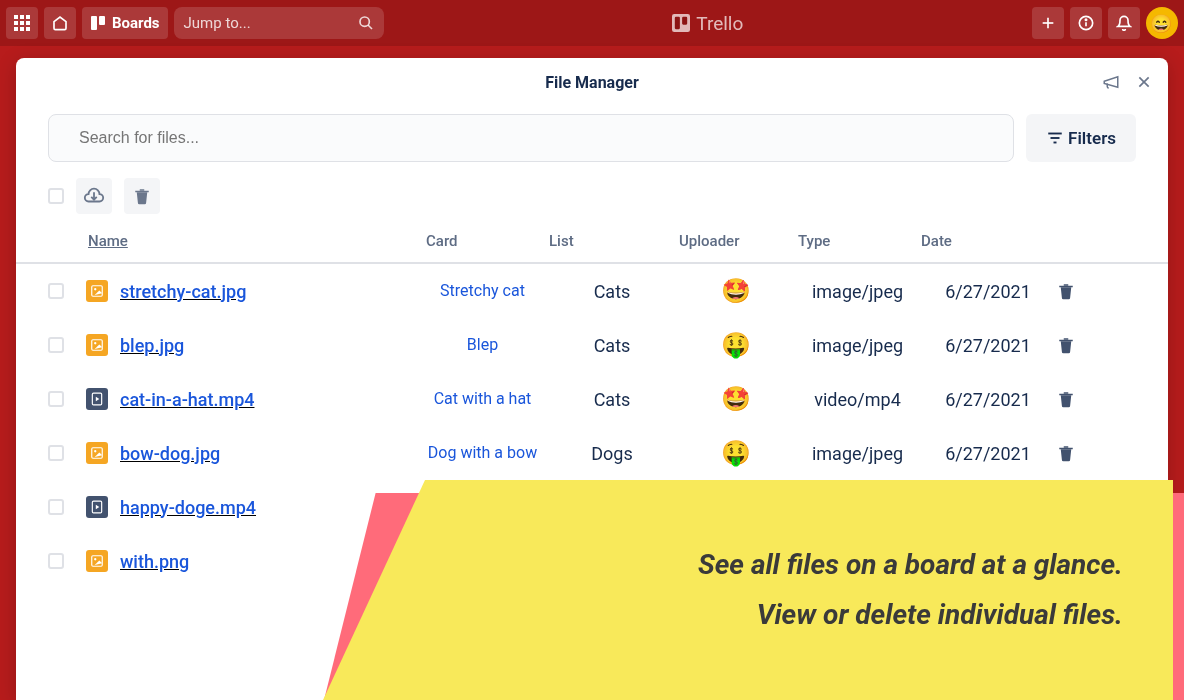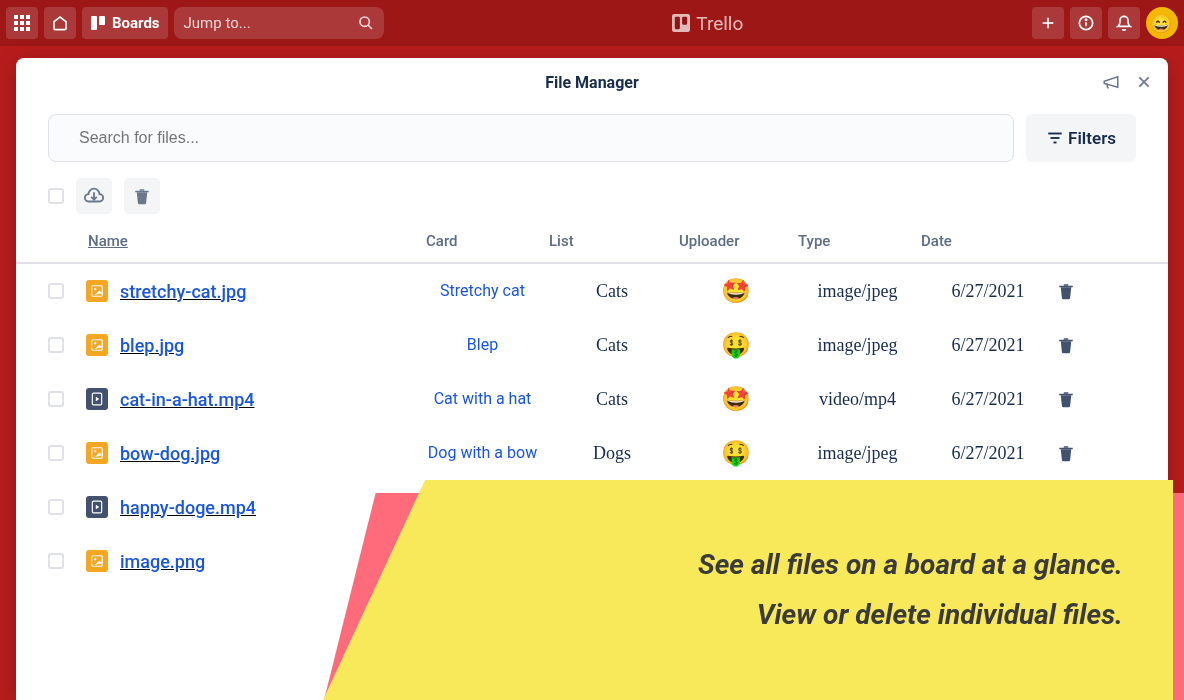--- a/index.html
+++ b/index.html
@@ -36,21 +36,21 @@
 .col-date { width: 138px; }
 .col-del { width: 30px; }
 
 .rows { }
 .row { display: flex; align-items: center; padding: 10px 32px 10px 32px; min-height: 54px; text-align: center; }
 .row .check { margin-right: 22px; flex-shrink: 0; }
 .file-icon { width: 22px; height: 22px; border-radius: 3px; margin-right: 12px; flex-shrink: 0; display: flex; align-items: center; justify-content: center; }
 .file-icon.img { background: #f5a623; }
 .file-icon.vid { background: #42526e; }
 .file-name { color: #1a56db; font-size: 18px; font-weight: 500; }
-.cell { font-size: 18px; color: #172b4d; font-family: Liberation Serif, serif; }
+.cell { font-size: 18px; color: #172b4d; }
 .card-link { color: #1a56db; font-size: 16px; line-height: 1.3; padding-right: 6px; }
 .uploader-emoji { font-size: 24px; }
 .del-btn { color: #42526e; }
 
 
 .promo-back { position: absolute; right: 0; bottom: 0; width: 860px; height: 230px; background: #ff6b7a; clip-path: polygon(6% 10%, 100% 10%, 100% 100%, 0 100%); }
 .promo { position: absolute; right: 11px; bottom: 0; width: 850px; height: 220px; background: #f8e95a; clip-path: polygon(12% 0, 100% 0, 100% 100%, 0 100%); display: flex; flex-direction: column; justify-content: center; align-items: flex-end; padding-right: 50px; }
 .promo p { font-style: italic; font-weight: 700; font-size: 28px; color: #3a3a3a; line-height: 1.8; }
 
 svg { display: block; }
@@ -294,21 +294,21 @@
       <div class="row">
         <div class="check"></div>
         <div class="col-name" style="display:flex;align-items:center">
           <div class="file-icon img">
             <svg width="14" height="14" viewBox="0 0 24 24" fill="#fff">
               <rect x="3" y="3" width="18" height="18" rx="2" fill="none" stroke="#fff" stroke-width="2"></rect>
               <circle cx="9" cy="9" r="2"></circle>
               <path d="M21 16l-5-5-8 8"></path>
             </svg>
           </div>
-          <a class="file-name">image.png</a>
+          <a class="file-name">with.png</a>
         </div>
         <div class="col-card"><a class="card-link"></a></div>
         <div class="col-list cell"></div>
         <div class="col-uploader"><span class="uploader-emoji"></span></div>
         <div class="col-type cell"></div>
         <div class="col-date cell"></div>
         <div class="col-del"></div>
       </div>
     </div>
 </div>

